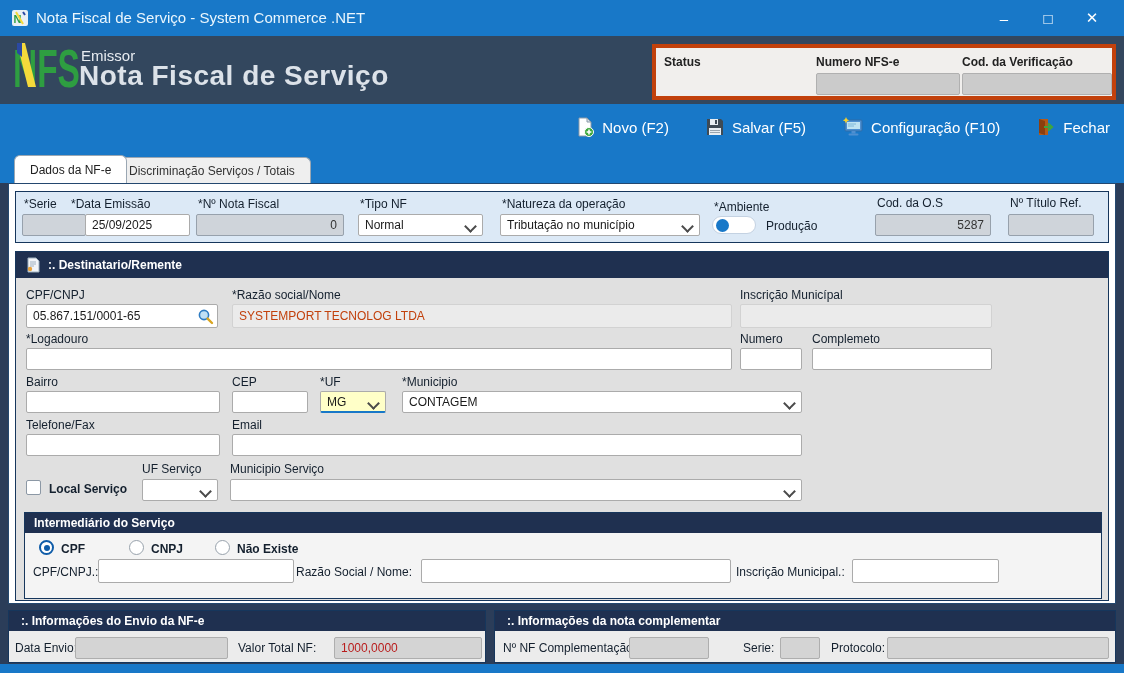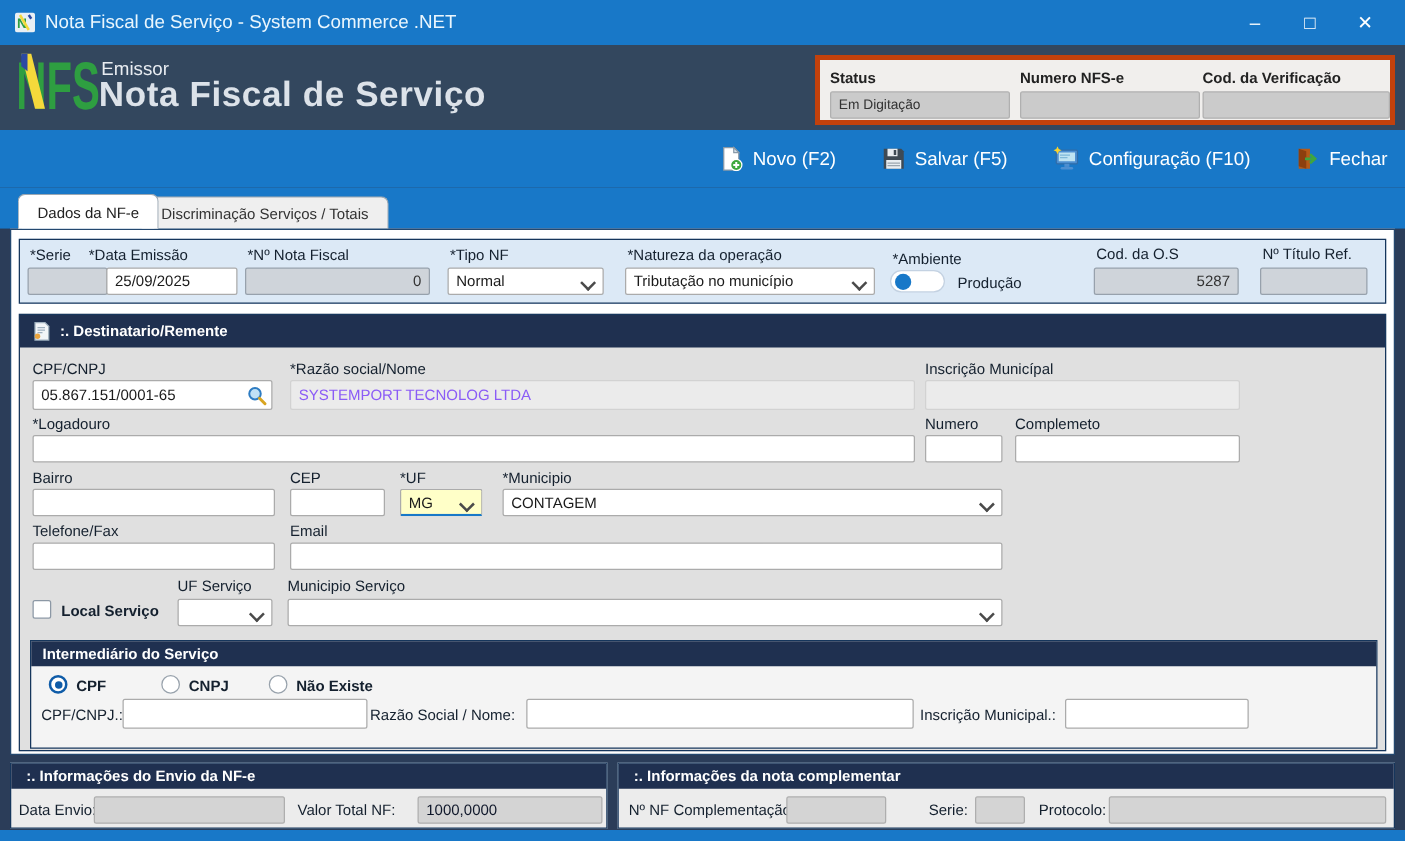--- a/index.html
+++ b/index.html
@@ -4,22 +4,22 @@
 <style>
   html,body{margin:0;padding:0;background:#4a4a4a;}
   #window{position:relative;width:1124px;height:673px;overflow:hidden;
           font-family:"Liberation Sans",sans-serif;background:#2B3D59;}
   .lbl{position:absolute;font-size:12px;color:#14202e;white-space:nowrap;line-height:14px;}
   .lbl.b{font-weight:bold;}
   .fld{position:absolute;height:22px;box-sizing:border-box;background:#fff;border:1px solid #ABABAB;
        border-radius:2px;font-size:12px;color:#1a1a1a;line-height:20px;padding:0 6px;overflow:hidden;white-space:nowrap;}
   .fld.h24{height:24px;line-height:22px;}
   .fld.dis-blue{background:#CFD4DA;border-color:#97A1AC;color:#333;}
-  .fld.dis-light{background:#EBEBEB;border-color:#D2D2D2;color:#8b5cf6;}
-  .fld.dis-dark{background:#D4D4D4;border-color:#AEAEAE;color:#0f172a;}
+  .fld.dis-light{background:#EBEBEB;border-color:#D2D2D2;color:#c2410c;}
+  .fld.dis-dark{background:#D4D4D4;border-color:#AEAEAE;color:#b91c1c;}
   .fld.right{text-align:right;}
   .sel .chev{position:absolute;right:7px;top:7px;width:7px;height:7px;border-right:2px solid #4a4a4a;
              border-bottom:2px solid #4a4a4a;transform:rotate(45deg);}
   .sel{padding-right:20px;}
   .sel.focus-yellow{background:#FFFFC8;border-bottom:2px solid #1878C8;}
   
   .titlebar{position:absolute;left:0;top:0;width:1124px;height:36px;background:#1878C8;}
   .title-text{position:absolute;left:36px;top:9px;font-size:15px;color:#EAF6FD;}
   .app-icon{position:absolute;left:12px;top:10px;}
   .winbtn{position:absolute;top:0;width:42px;height:36px;display:flex;align-items:center;justify-content:center;
@@ -82,21 +82,20 @@
       <g transform="scale(0.62,1)">
           <text x="0" y="46" font-size="54" font-weight="bold" fill="#2E9E41" font-family="Liberation Sans,sans-serif">NFS</text>
         </g>
       <polygon points="4,2 12,2 23,46 15,46" fill="#F5D93B"></polygon>
       <polygon points="4,2 9,2 9,16 4,12" fill="#2B49A3"></polygon>
     </svg>
     <span class="emissor">Emissor</span>
     <span class="apptitle">Nota Fiscal de Serviço</span>
     <div class="status-panel">
       <span class="lbl" style="left:8px;top:7px">Status</span>
-      <div class="fld" style="left:8px;top:25px;width:144px">Em Digitação</div>
       <span class="lbl" style="left:160px;top:7px">Numero NFS-e</span>
       <div class="fld" style="left:160px;top:25px;width:144px"></div>
       <span class="lbl" style="left:306px;top:7px">Cod. da Verificação</span>
       <div class="fld" style="left:306px;top:25px;width:150px"></div>
     </div>
   </div>
 
   <div class="toolbar">
     <div class="tbtn">
       <svg width="20" height="20" viewBox="0 0 20 20">

